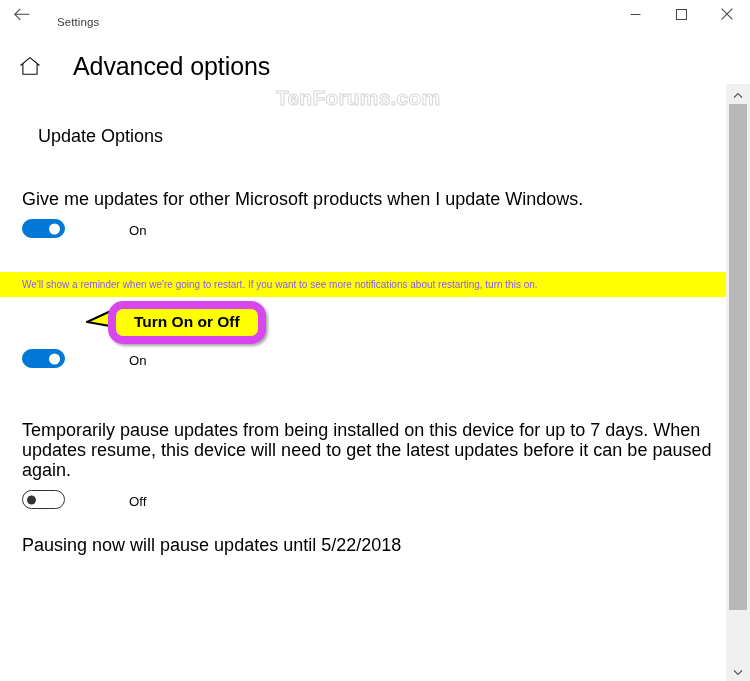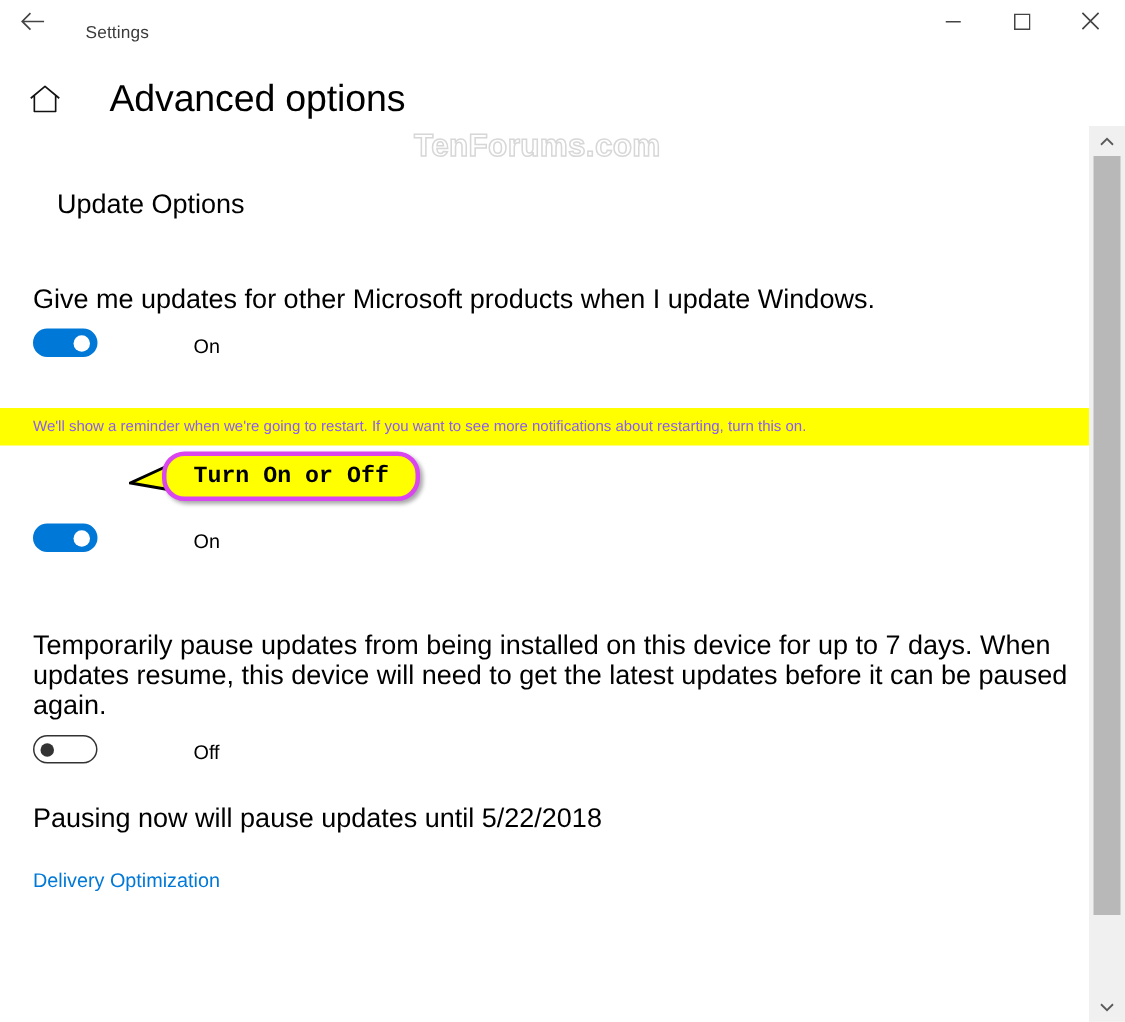--- a/index.html
+++ b/index.html
@@ -194,30 +194,29 @@
 
   
   .callout {
     position: absolute;
     left: 108px;
     top: 301px;
     z-index: 20;
   }
   .callout-box {
     background: #ffff00;
-    border: 3px solid #d946ef;
+    border: 8px solid #d946ef;
     border-radius: 15px;
     padding: 4px 18px 5px 18px;
     font-size: 15.5px;
     font-weight: bold;
     color: #000000;
     position: relative;
     box-shadow: 2px 2px 3px rgba(0,0,0,0.35);
     white-space: nowrap;
-    font-family: Liberation Mono, monospace;
   }
   .callout-tail {
     position: absolute;
     left: -22px;
     top: 5px;
     width: 28px;
     height: 24px;
     z-index: -1;
   }
 
@@ -364,23 +363,20 @@
       <div class="switch off">
         <div class="knob"></div>
       </div>
       <span class="toggle-label">Off</span>
     </div>
 
     <div class="gap-1"></div>
 
     <p class="body-text">Pausing now will pause updates until 5/22/2018</p>
 
-    <div class="link-row">
-      <a class="link">Delivery Optimization</a>
-    </div>
 
   </div>
 
   <div class="highlight-band"></div>
   <div class="highlight-text">We'll show a reminder when we're going to restart. If you want to see more notifications about restarting, turn this on.</div>
 </div>
 
 <div class="callout">
   <svg class="callout-tail" viewBox="0 0 28 24">
     <path d="M27 4 L1 16 L24 20 Z" fill="#ffff00" stroke="#000000" stroke-width="2"></path>

